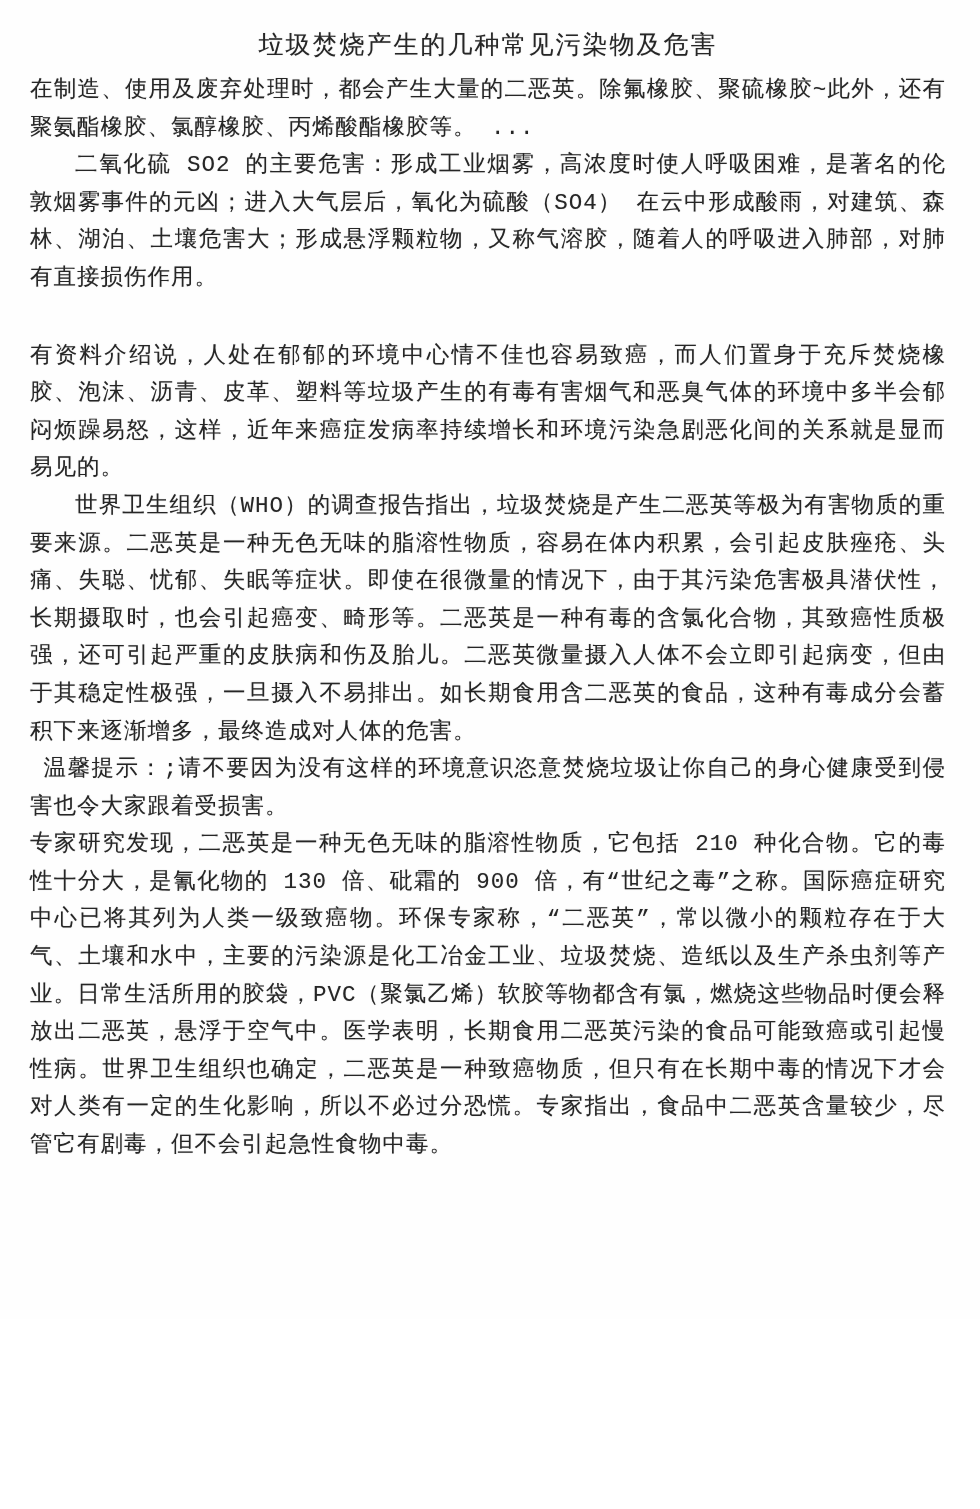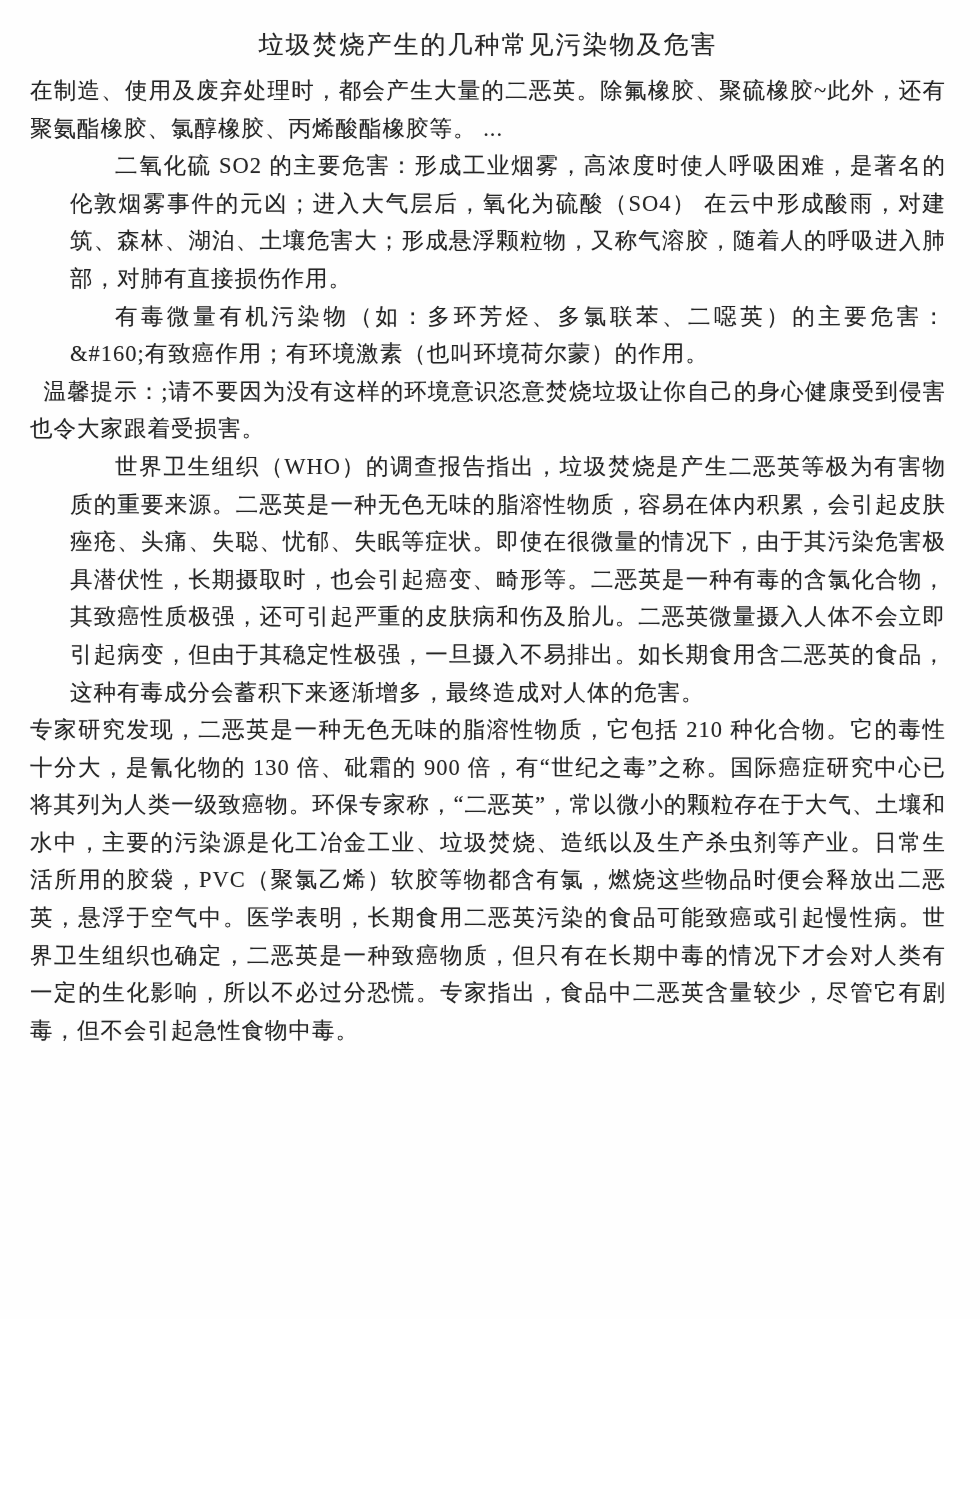--- a/index.html
+++ b/index.html
@@ -29,39 +29,40 @@
     letter-spacing: 2px;
     line-height: 38px;
   }
   .para {
     margin: 0;
     font-size: 22.5px;
     line-height: 37.6px;
     letter-spacing: 1px;
     text-align: justify;
     text-justify: inter-character;
+    font-family: Liberation Mono, monospace;
   }
-  .indent-2 { text-indent: 2em; margin-left: 40px; }
+  .indent-2 { text-indent: 2em; }
   .indent-half { text-indent: 0.6em; }
   .gap-top { margin-top: 40px; }
 </style>
 </head>
 <body>
 
 <div class="page">
   <h1 class="doc-title">垃圾焚烧产生的几种常见污染物及危害</h1>
 
   <p class="para">在制造、使用及废弃处理时，都会产生大量的二恶英。除氟橡胶、聚硫橡胶~此外，还有聚氨酯橡胶、氯醇橡胶、丙烯酸酯橡胶等。 ...</p>
 
   <p class="para indent-2">二氧化硫 SO2 的主要危害：形成工业烟雾，高浓度时使人呼吸困难，是著名的伦敦烟雾事件的元凶；进入大气层后，氧化为硫酸（SO4） 在云中形成酸雨，对建筑、森林、湖泊、土壤危害大；形成悬浮颗粒物，又称气溶胶，随着人的呼吸进入肺部，对肺有直接损伤作用。</p>
 
 
-  <p class="para indent-2">有毒微量有机污染物（如：多环芳烃、多氯联苯、二噁英）的主要危害：  &amp;#160;有致癌作用；有环境激素（也叫环境荷尔蒙）的作用。</p>
+
+  <p class="para gap-top">有资料介绍说，人处在郁郁的环境中心情不佳也容易致癌，而人们置身于充斥焚烧橡胶、泡沫、沥青、皮革、塑料等垃圾产生的有毒有害烟气和恶臭气体的环境中多半会郁闷烦躁易怒，这样，近年来癌症发病率持续增长和环境污染急剧恶化间的关系就是显而易见的。</p>
 
 
+  <p class="para indent-2">世界卫生组织（WHO）的调查报告指出，垃圾焚烧是产生二恶英等极为有害物质的重要来源。二恶英是一种无色无味的脂溶性物质，容易在体内积累，会引起皮肤痤疮、头痛、失聪、忧郁、失眠等症状。即使在很微量的情况下，由于其污染危害极具潜伏性，长期摄取时，也会引起癌变、畸形等。二恶英是一种有毒的含氯化合物，其致癌性质极强，还可引起严重的皮肤病和伤及胎儿。二恶英微量摄入人体不会立即引起病变，但由于其稳定性极强，一旦摄入不易排出。如长期食用含二恶英的食品，这种有毒成分会蓄积下来逐渐增多，最终造成对人体的危害。</p>
 
   <p class="para indent-half">温馨提示：;请不要因为没有这样的环境意识恣意焚烧垃圾让你自己的身心健康受到侵害也令大家跟着受损害。</p>
-
-  <p class="para indent-2">世界卫生组织（WHO）的调查报告指出，垃圾焚烧是产生二恶英等极为有害物质的重要来源。二恶英是一种无色无味的脂溶性物质，容易在体内积累，会引起皮肤痤疮、头痛、失聪、忧郁、失眠等症状。即使在很微量的情况下，由于其污染危害极具潜伏性，长期摄取时，也会引起癌变、畸形等。二恶英是一种有毒的含氯化合物，其致癌性质极强，还可引起严重的皮肤病和伤及胎儿。二恶英微量摄入人体不会立即引起病变，但由于其稳定性极强，一旦摄入不易排出。如长期食用含二恶英的食品，这种有毒成分会蓄积下来逐渐增多，最终造成对人体的危害。</p>
 
   <p class="para">专家研究发现，二恶英是一种无色无味的脂溶性物质，它包括 210 种化合物。它的毒性十分大，是氰化物的 130 倍、砒霜的 900 倍，有“世纪之毒”之称。国际癌症研究中心已将其列为人类一级致癌物。环保专家称，“二恶英”，常以微小的颗粒存在于大气、土壤和水中，主要的污染源是化工冶金工业、垃圾焚烧、造纸以及生产杀虫剂等产业。日常生活所用的胶袋，PVC（聚氯乙烯）软胶等物都含有氯，燃烧这些物品时便会释放出二恶英，悬浮于空气中。医学表明，长期食用二恶英污染的食品可能致癌或引起慢性病。世界卫生组织也确定，二恶英是一种致癌物质，但只有在长期中毒的情况下才会对人类有一定的生化影响，所以不必过分恐慌。专家指出，食品中二恶英含量较少，尽管它有剧毒，但不会引起急性食物中毒。</p>
 
 </div>
 
 </body></html>

